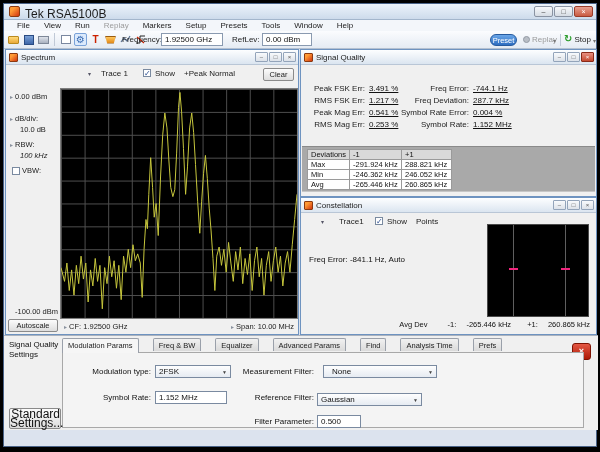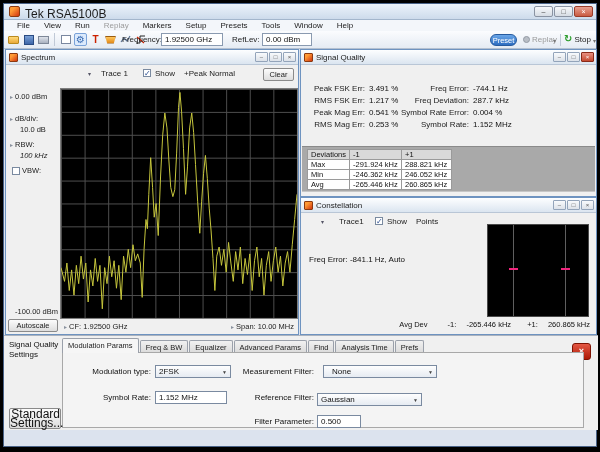--- a/index.html
+++ b/index.html
@@ -95,21 +95,21 @@
   .sl i { font-style:italic; }
   .autoscale-btn { position:absolute; left:2px; top:269px; width:50px; height:13px;
     background:linear-gradient(#fcfcfc,#dedede); border:1px solid #8a8a8a; border-radius:2px;
     font-size:7.5px; text-align:center; line-height:11px; color:#1c1c1c; }
   .spec-bottom-cf { position:absolute; left:58px; top:272px; font-size:7.5px; color:#1c1c1c; }
   .spec-bottom-span { position:absolute; right:4px; top:272px; font-size:7.5px; color:#1c1c1c; }
 
   
   #sq-panel { left:296px; top:45px; width:297px; height:148px; }
   .meas-col { position:absolute; top:34px; font-size:8px; color:#111; }
-  .meas-col .row { height:12px; white-space:nowrap; }
+  .meas-col .row { height:12px; white-space:nowrap;text-decoration:underline; }
   .meas-col .lab { display:inline-block; text-align:right; color:#222; }
   .meas-col .val { margin-left:4px; }
   #meas-left { left:4px; } #meas-left .lab { width:60px; }
   #meas-right { left:88px; } #meas-right .lab { width:80px; }
   .dev-strip { position:absolute; left:1px; right:1px; top:96px; height:46px; background:#a9a9a9;
     border-top:1px solid #8a8a8a; border-bottom:1px solid #c6c6c6; }
   .dev-table { position:absolute; left:5px; top:2px; border-collapse:collapse; font-size:7.5px; }
   .dev-table th,.dev-table td { border:1px solid #9a9a9a; padding:0 3px; height:10px;
     text-align:left; font-weight:normal; color:#111; }
   .dev-table th { background:#d9d9d9; }
@@ -129,21 +129,21 @@
     background:#000; border:1px solid #4a4a4a; }
   .const-vline { position:absolute; top:0; bottom:0; width:1px; background:#5f5f5f; }
   .const-marker { position:absolute; width:9px; height:2px; }
   .const-bottom { position:absolute; right:6px; top:122px; font-size:7.5px; color:#111; white-space:nowrap; }
   .const-bottom span { margin-left:8px; }
 
   
   #settings-panel { position:absolute; left:0; top:331px; width:594px; height:95px;
     background:#f0f0f0; border-top:1px solid #aab2be; }
   .sqs-label { position:absolute; left:5px; top:4px; font-size:8px; color:#111; line-height:10px; }
-  .tabs { position:absolute; left:58px; top:2px; display:flex; align-items:flex-end; height:15px; }
+  .tabs { position:absolute; left:58px; top:2px; display:flex; height:15px;gap:13px; }
   .tab { font-size:7.5px; color:#1c1c1c; padding:2px 5px 1px; border:1px solid #9aa0aa; border-bottom:none;
     background:linear-gradient(#f1f1f1,#dadada); border-radius:2px 2px 0 0; margin-right:1px; height:13px; }
   .tab.active { background:#f6f6f6; height:15px; position:relative; z-index:2; }
   .settings-close { position:absolute; right:7px; top:7px; width:19px; height:17px; border-radius:3px;
     background:linear-gradient(#e45743,#ad1a06); border:1px solid #7e1202; color:#fff; font-size:9px;
     font-weight:bold; text-align:center; line-height:15px; }
   .settings-box { position:absolute; left:58px; top:16px; width:522px; height:76px;
     border:1px solid #a8a8a8; background:#f4f4f4; }
   .fld-label { position:absolute; font-size:8px; color:#111; text-align:right; }
   .dd { position:absolute; height:13px; border:1px solid #7a8aa0; background:linear-gradient(#fefefe,#e6ebf2);

